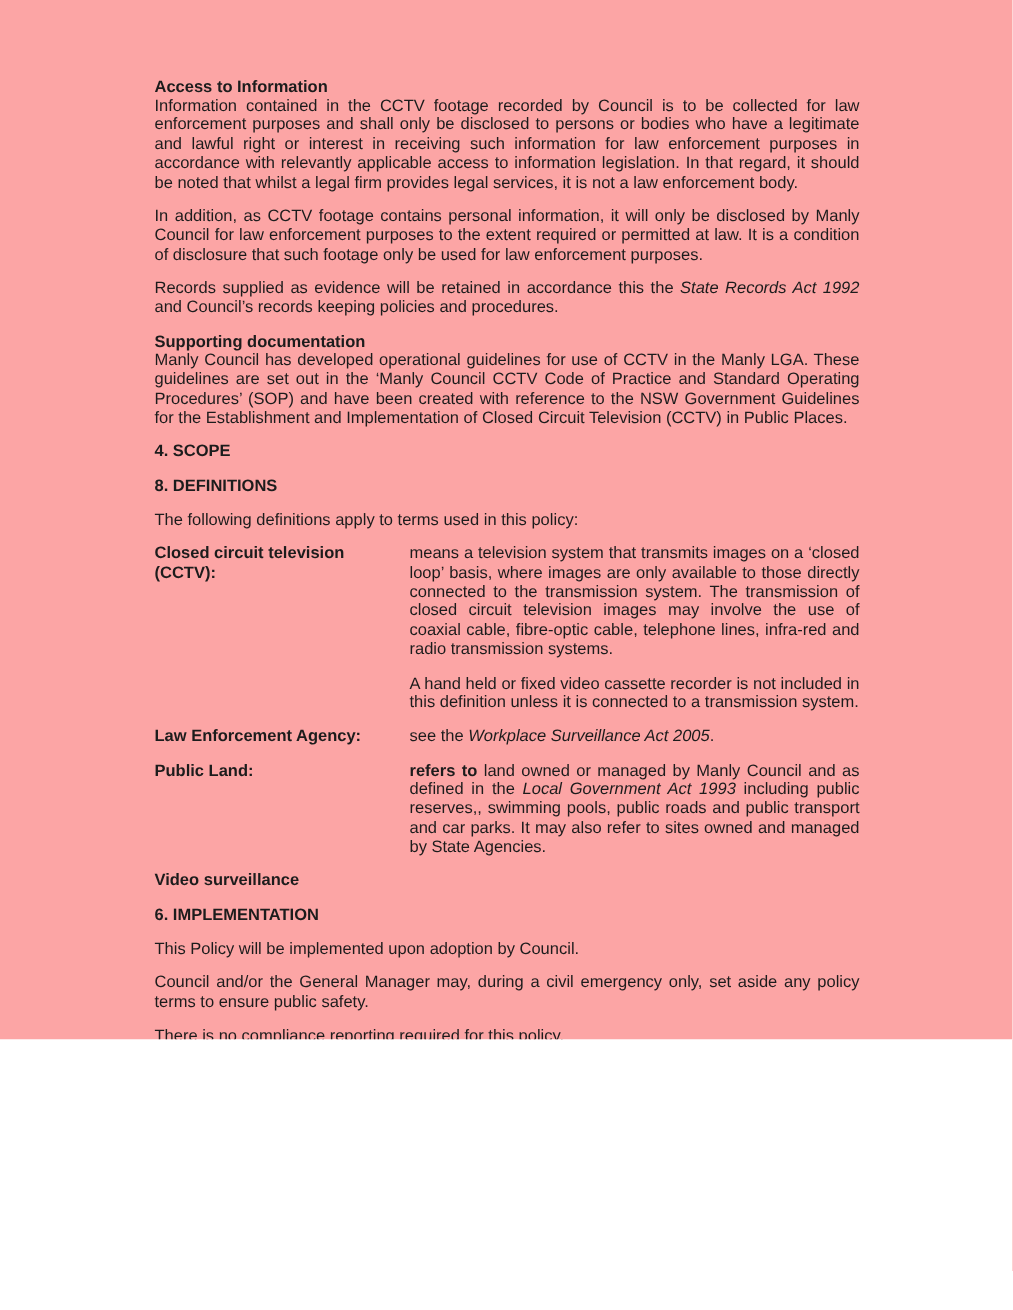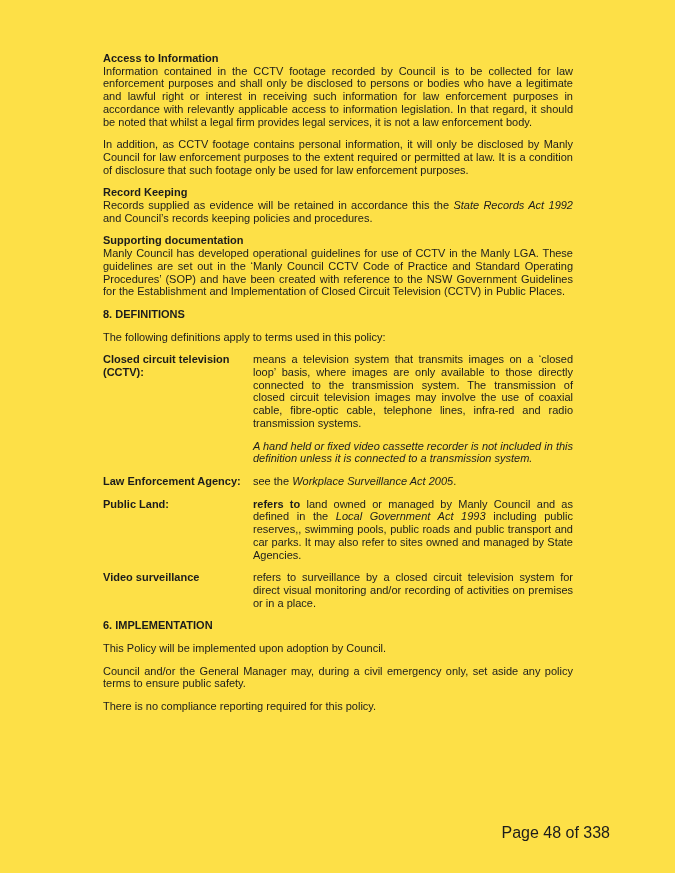--- a/index.html
+++ b/index.html
@@ -1,21 +1,21 @@
 <!DOCTYPE html>
 <html><head>
 <meta charset="utf-8">
 <style>
   * { margin: 0; padding: 0; box-sizing: border-box; }
   html, body { background: #ffffff; }
   .sheet {
     position: relative;
     width: 675px;
-    height: 873px;
-    background: #fde047;
+    height: 693px;
+    background: #fca5a5;
     font-family: "Liberation Sans", "DejaVu Sans", sans-serif;
     font-size: 11px;
     line-height: 12.7px;
     color: #1c1c1c;
     overflow: hidden;
   }
   .content {
     position: absolute;
     left: 103px;
     top: 52px;
@@ -31,32 +31,33 @@
     margin-bottom: 10px;
   }
   .para {
     text-align: justify;
     margin-bottom: 10px;
   }
   .def-row {
     display: flex;
     align-items: flex-start;
     margin-bottom: 10px;
+    gap: 20px;
   }
   .def-term {
     width: 150px;
     flex-shrink: 0;
     font-weight: bold;
     padding-right: 10px;
   }
   .def-body {
     flex: 1;
     text-align: justify;
   }
-  .def-body .para:last-child { margin-bottom: 0; font-style: italic; }
+  .def-body .para:last-child { margin-bottom: 0; }
   .it { font-style: italic; }
   .b { font-weight: bold; }
   .footer {
     position: absolute;
     top: 827px;
     right: 65px;
     font-size: 16px;
     line-height: 12px;
     color: #1c1c1c;
   }
@@ -64,26 +65,26 @@
 </head>
 <body>
 
 <div class="sheet">
   <div class="content">
 
     <div class="run-head">Access to Information</div>
     <div class="para">Information contained in the CCTV footage recorded by Council is to be collected for law enforcement purposes and shall only be disclosed to persons or bodies who have a legitimate and lawful right or interest in receiving such information for law enforcement purposes in accordance with relevantly applicable access to information legislation. In that regard, it should be noted that whilst a legal firm provides legal services, it is not a law enforcement body.</div>
     <div class="para">In addition, as CCTV footage contains personal information, it will only be disclosed by Manly Council for law enforcement purposes to the extent required or permitted at law. It is a condition of disclosure that such footage only be used for law enforcement purposes.</div>
 
-    <div class="run-head">Record Keeping</div>
     <div class="para"><span>Records supplied as evidence will be retained in accordance this the </span><span class="it">State Records Act 1992</span><span> and Council’s records keeping policies and procedures.</span></div>
 
     <div class="run-head">Supporting documentation</div>
     <div class="para">Manly Council has developed operational guidelines for use of CCTV in the Manly LGA. These guidelines are set out in the ‘Manly Council CCTV Code of Practice and Standard Operating Procedures’ (SOP) and have been created with reference to the NSW Government Guidelines for the Establishment and Implementation of Closed Circuit Television (CCTV) in Public Places.</div>
 
+    <div class="num-head">4. SCOPE</div>
 
     <div class="num-head">8. DEFINITIONS</div>
     <div class="para">The following definitions apply to terms used in this policy:</div>
 
     <div class="def-row">
       <div class="def-term">Closed circuit television (CCTV):</div>
       <div class="def-body">
         <div class="para">means a television system that transmits images on a ‘closed loop’ basis, where images are only available to those directly connected to the transmission system. The transmission of closed circuit television images may involve the use of coaxial cable, fibre-optic cable, telephone lines, infra-red and radio transmission systems.</div>
         <div class="para">A hand held or fixed video cassette recorder is not included in this definition unless it is connected to a transmission system.</div>
       </div>
@@ -94,21 +95,20 @@
       <div class="def-body"><span>see the </span><span class="it">Workplace Surveillance Act 2005</span><span>.</span></div>
     </div>
 
     <div class="def-row">
       <div class="def-term">Public Land:</div>
       <div class="def-body"><span class="b">refers to</span><span> land owned or managed by Manly Council and as defined in the </span><span class="it">Local Government Act 1993</span><span> including public reserves,, swimming pools, public roads and public transport and car parks. It may also refer to sites owned and managed by State Agencies.</span></div>
     </div>
 
     <div class="def-row">
       <div class="def-term">Video surveillance</div>
-      <div class="def-body">refers to surveillance by a closed circuit television system for direct visual monitoring and/or recording of activities on premises or in a place.</div>
     </div>
 
     <div class="num-head">6. IMPLEMENTATION</div>
     <div class="para">This Policy will be implemented upon adoption by Council.</div>
     <div class="para">Council and/or the General Manager may, during a civil emergency only, set aside any policy terms to ensure public safety.</div>
 
     <div class="para">There is no compliance reporting required for this policy.</div>
 
   </div>
 

